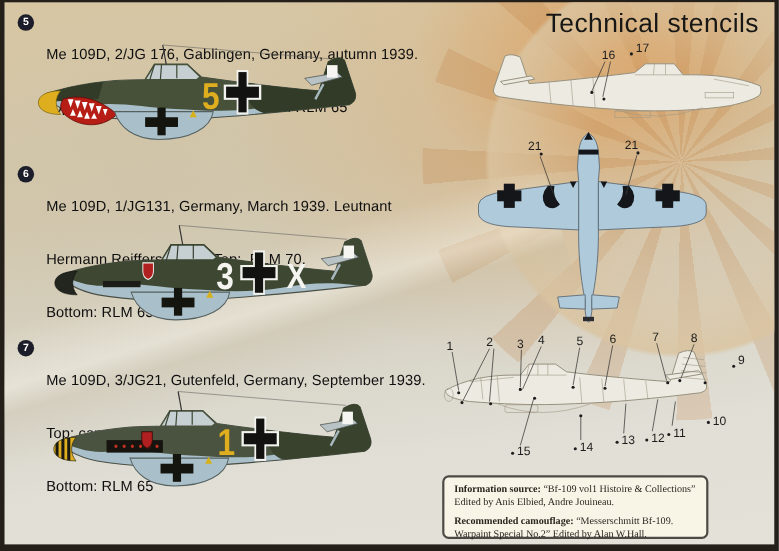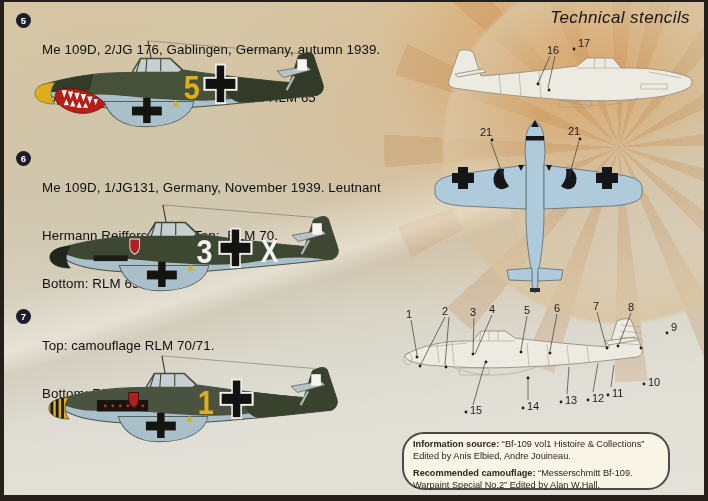--- a/index.html
+++ b/index.html
@@ -28,26 +28,26 @@
     position:absolute; width:15px; height:15px; border-radius:50%;
     background:#1b1e2a; color:#fff; font-size:9.5px; font-weight:bold;
     display:flex; align-items:center; justify-content:center;
   }
   .caption{
     position:absolute; left:38px; color:#0f0f0f;
     font-size:13.3px; line-height:16px; letter-spacing:.1px; white-space:pre-wrap;
   }
   .title{
     position:absolute; top:6px; right:14px; color:#161616;
-    font-style:italic; font-size:17px; letter-spacing:.4px;
+    font-size:24px; letter-spacing:.4px;
   }
   .infobox{
-    position:absolute; left:398px; top:430px; width:268px; height:58px; box-sizing:border-box;
-    background:#f8f4e6; border:2px solid #4c4a44; border-radius:22px;
-    padding:5px 9px; font-family:Liberation Sans, sans-serif; font-size:9.2px; line-height:11.5px; color:#2a2620;
+    position:absolute; left:398px; top:430px; width:242px; height:58px; box-sizing:border-box;
+    background:#f8f4e6; border:2px solid #4c4a44; border-radius:6px;
+    padding:5px 9px; font-family:Liberation Serif, serif; font-size:9.2px; line-height:11.5px; color:#2a2620;
   }
   .infobox p{margin:0 0 6px 0;}
   .infobox b{font-weight:bold;}
   svg{position:absolute; overflow:visible;}
   svg text{font-family:"Liberation Sans", sans-serif;}
   .callout{font-size:11px; fill:#1c1c1c;}
   .ldr{stroke:#3a3a38; stroke-width:.7; fill:none;}
   .dot{fill:#1c1c1c;}
   .outline{fill:#edeae1; stroke:#96907e; stroke-width:.9;}
   .iline{stroke:#a19a87; stroke-width:.55; fill:none;}
@@ -115,21 +115,21 @@
         <rect x="183.5" y="30.5" width="7" height="29" fill="#121210"></rect>
     </g>
     <rect x="259" y="25.5" width="9" height="9" fill="#f6f5f1"></rect>
     <path d="M32,44 C19,44 13,48 13,52.5 C13,57 19,61 32,61 C27,56 27,49 32,44 Z" stroke="#6b5a10" stroke-width="0.5" fill="#dfae1e"></path>
   </svg>
 
   <div class="badge" style="left:12px; top:149px;">
       <span>6</span>
     </div>
   <div class="caption" style="top:146px;">
-    <div>Me 109D, 1/JG131, Germany, November 1939. Leutnant</div>
+    <div>Me 109D, 1/JG131, Germany, March 1939. Leutnant</div>
     <div>Hermann Reifferscheildt. Top:  RLM 70.</div>
     <div>Bottom: RLM 65</div>
   </div>
   <svg style="left:32px; top:189px;" width="320" height="120" viewBox="0 0 300 95" preserveAspectRatio="none">
     <defs>
         <clipPath id="bodyP1">
           <path d="M20,46 C45,39 75,36 100,36 L104,36 L112,25 L140,25 L152,34 C185,38 225,42 252,44 L260,23 Q270,18 274,22 L283,45 Q285,51 278,54 C235,58 190,62 150,64 C115,66 75,65 50,61 C33,58 22,53 20,46 Z"></path>
         </clipPath>
       </defs>
     <path d="M20,46 C45,39 75,36 100,36 L104,36 L112,25 L140,25 L152,34 C185,38 225,42 252,44 L260,23 Q270,18 274,22 L283,45 Q285,51 278,54 C235,58 190,62 150,64 C115,66 75,65 50,61 C33,58 22,53 20,46 Z" stroke="#4a4f45" stroke-width="0.8" fill="#a9bfc9"></path>
@@ -163,20 +163,21 @@
     </g>
     <text x="219" y="56" text-anchor="middle" font-size="25" font-weight="bold" fill="#f4f4f0">X</text>
     <rect x="259" y="25.5" width="9" height="9" fill="#f6f5f1"></rect>
     <path d="M32,44 C19,44 13,48 13,52.5 C13,57 19,61 32,61 C27,56 27,49 32,44 Z" stroke="#111" stroke-width="0.5" fill="#23261f"></path>
   </svg>
 
   <div class="badge" style="left:12px; top:307px;">
       <span>7</span>
     </div>
   <div class="caption" style="top:304px;">
+    <div>Me 109D, 3/JG21, Gutenfeld, Germany, September 1939.</div>
     <div>Top: camouflage RLM 70/71.</div>
     <div>Bottom: RLM 65</div>
   </div>
   <svg style="left:31px; top:340px;" width="320" height="120" viewBox="0 0 300 95" preserveAspectRatio="none">
     <defs>
       <clipPath id="bodyP2">
           <path d="M20,46 C45,39 75,36 100,36 L104,36 L112,25 L140,25 L152,34 C185,38 225,42 252,44 L260,23 Q270,18 274,22 L283,45 Q285,51 278,54 C235,58 190,62 150,64 C115,66 75,65 50,61 C33,58 22,53 20,46 Z"></path>
         </clipPath>
       <clipPath id="spinP2">
           <path d="M32,44 C19,44 13,48 13,52.5 C13,57 19,61 32,61 C27,56 27,49 32,44 Z"></path>

